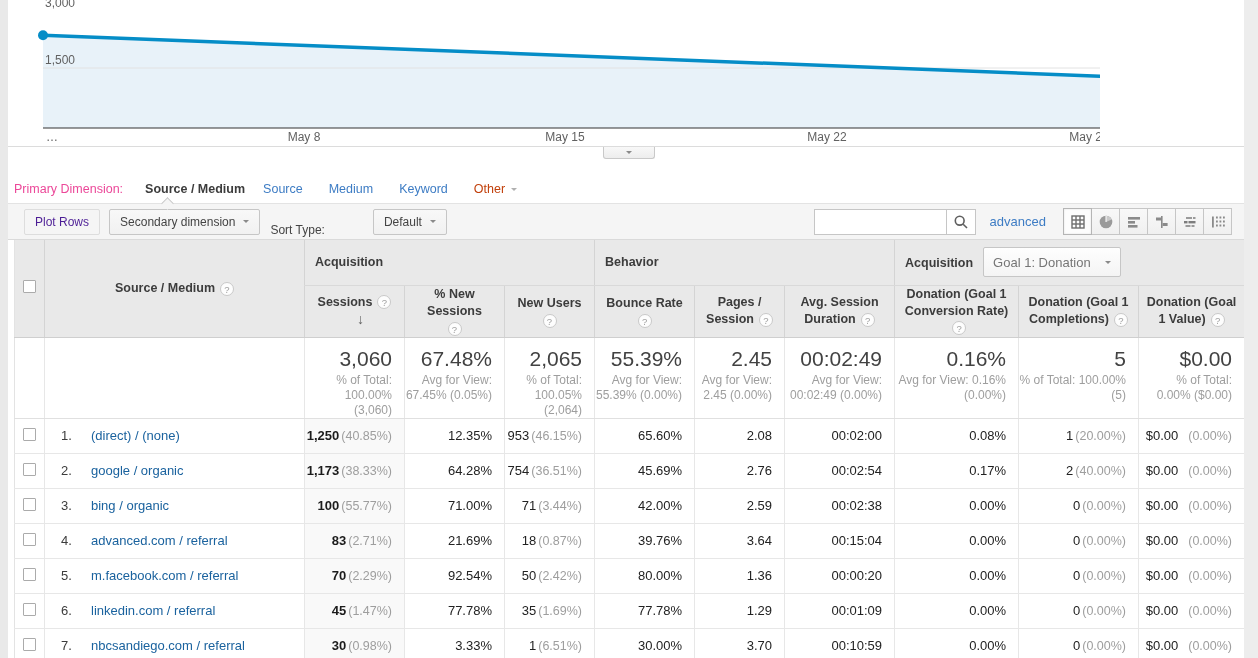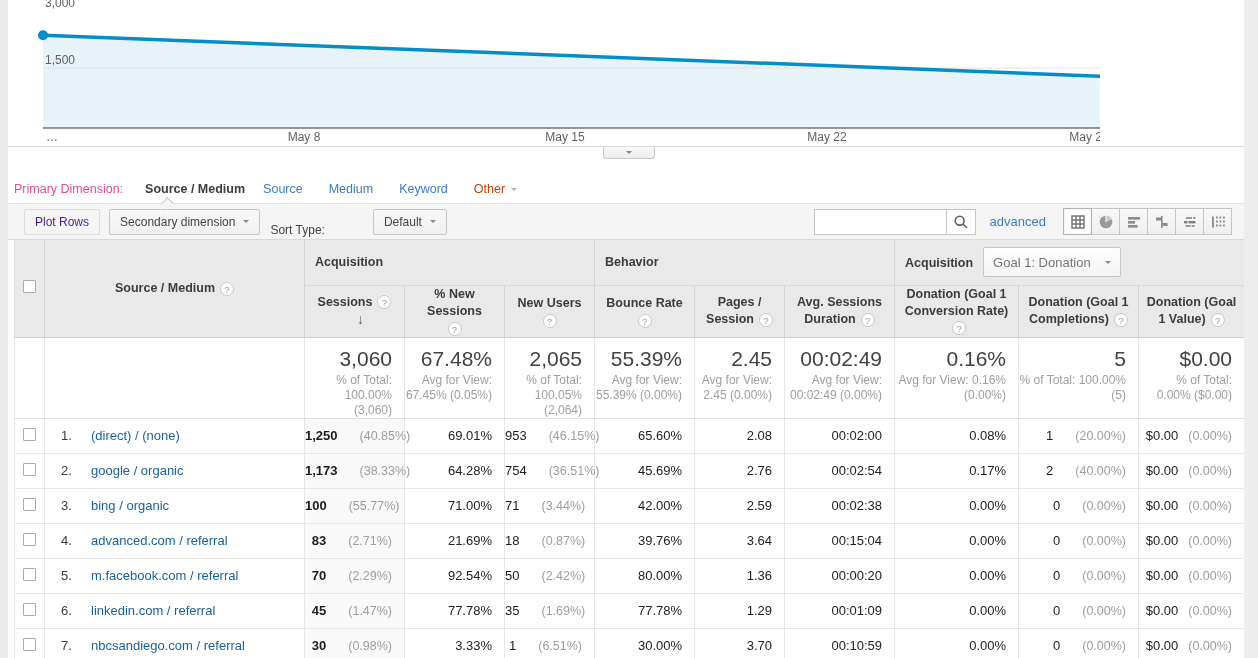--- a/index.html
+++ b/index.html
@@ -88,21 +88,21 @@
 
   tbody.rows td { height:35px; border-bottom:1px solid #e7e7e7; border-left:1px solid #e7e7e7; background:#fff; }
   tbody.rows td.first { border-left:none; }
   tbody.rows td.c-sessions { background:#f9f9f9; }
   .c-check { text-align:center; }
   .c-name { padding-left:16px; }
   .rank { color:#3c3c3c; display:inline-block; width:30px; }
   .src-link { color:#1a629e; text-decoration:none; cursor:pointer; }
   .c-num { text-align:right; padding-right:12px; color:#222; white-space:nowrap; }
   .c-num b { font-weight:bold; color:#1c1c1c; }
-  .pct { color:#9e9e9e; font-size:12.5px; margin-left:22px; }
+  .pct { color:#9e9e9e; font-size:12.5px; margin-left:2px; }
   .c-val .pct { margin-left:10px; }
 
   .mag { stroke:#5f5f5f; stroke-width:1.6; fill:none; }
 </style>
 </head>
 <body>
 
 <div class="chart-wrap">
   <svg width="1244" height="146">
     <polygon id="area-fill" points="43,35.239999999999995 1203,80.18 1203,128 43,128" fill="#e8f2f9"></polygon>
@@ -283,21 +283,21 @@
       <th class="sh">
         <div class="stack">
             <span>Bounce Rate</span>
             <span class="help-icon" style="margin-left:0"></span>
           </div>
       </th>
       <th class="sh">
         <span>Pages / Session</span><span class="help-icon"></span>
       </th>
       <th class="sh">
-        <span>Avg. Sessions Duration</span><span class="help-icon"></span>
+        <span>Avg. Session Duration</span><span class="help-icon"></span>
       </th>
       <th class="sh">
         <span>Donation (Goal 1 Conversion Rate)</span><span class="help-icon"></span>
       </th>
       <th class="sh">
         <span>Donation (Goal 1 Completions)</span><span class="help-icon"></span>
       </th>
       <th class="sh">
         <span>Donation (Goal 1 Value)</span><span class="help-icon"></span>
       </th>
@@ -343,21 +343,21 @@
           <div class="t-val">$0.00</div>
           <div class="t-sub">% of Total: 0.00% ($0.00)</div>
         </td>
     </tr>
   </tbody>
   <tbody class="rows" id="rows-body">
   <tr>
     <td class="c-check first"><span class="checkbox"></span></td>
     <td class="c-name"><span class="rank">1.</span><a class="src-link">(direct) / (none)</a></td>
     <td class="c-num c-sessions"><b>1,250</b><span class="pct">(40.85%)</span></td>
-    <td class="c-num">69.01%</td>
+    <td class="c-num">12.35%</td>
     <td class="c-num"><span>953</span><span class="pct">(46.15%)</span></td>
     <td class="c-num">65.60%</td>
     <td class="c-num">2.08</td>
     <td class="c-num">00:02:00</td>
     <td class="c-num">0.08%</td>
     <td class="c-num"><span>1</span><span class="pct">(20.00%)</span></td>
     <td class="c-num c-val"><span>$0.00</span><span class="pct">(0.00%)</span></td>
   </tr>
 
   <tr>

